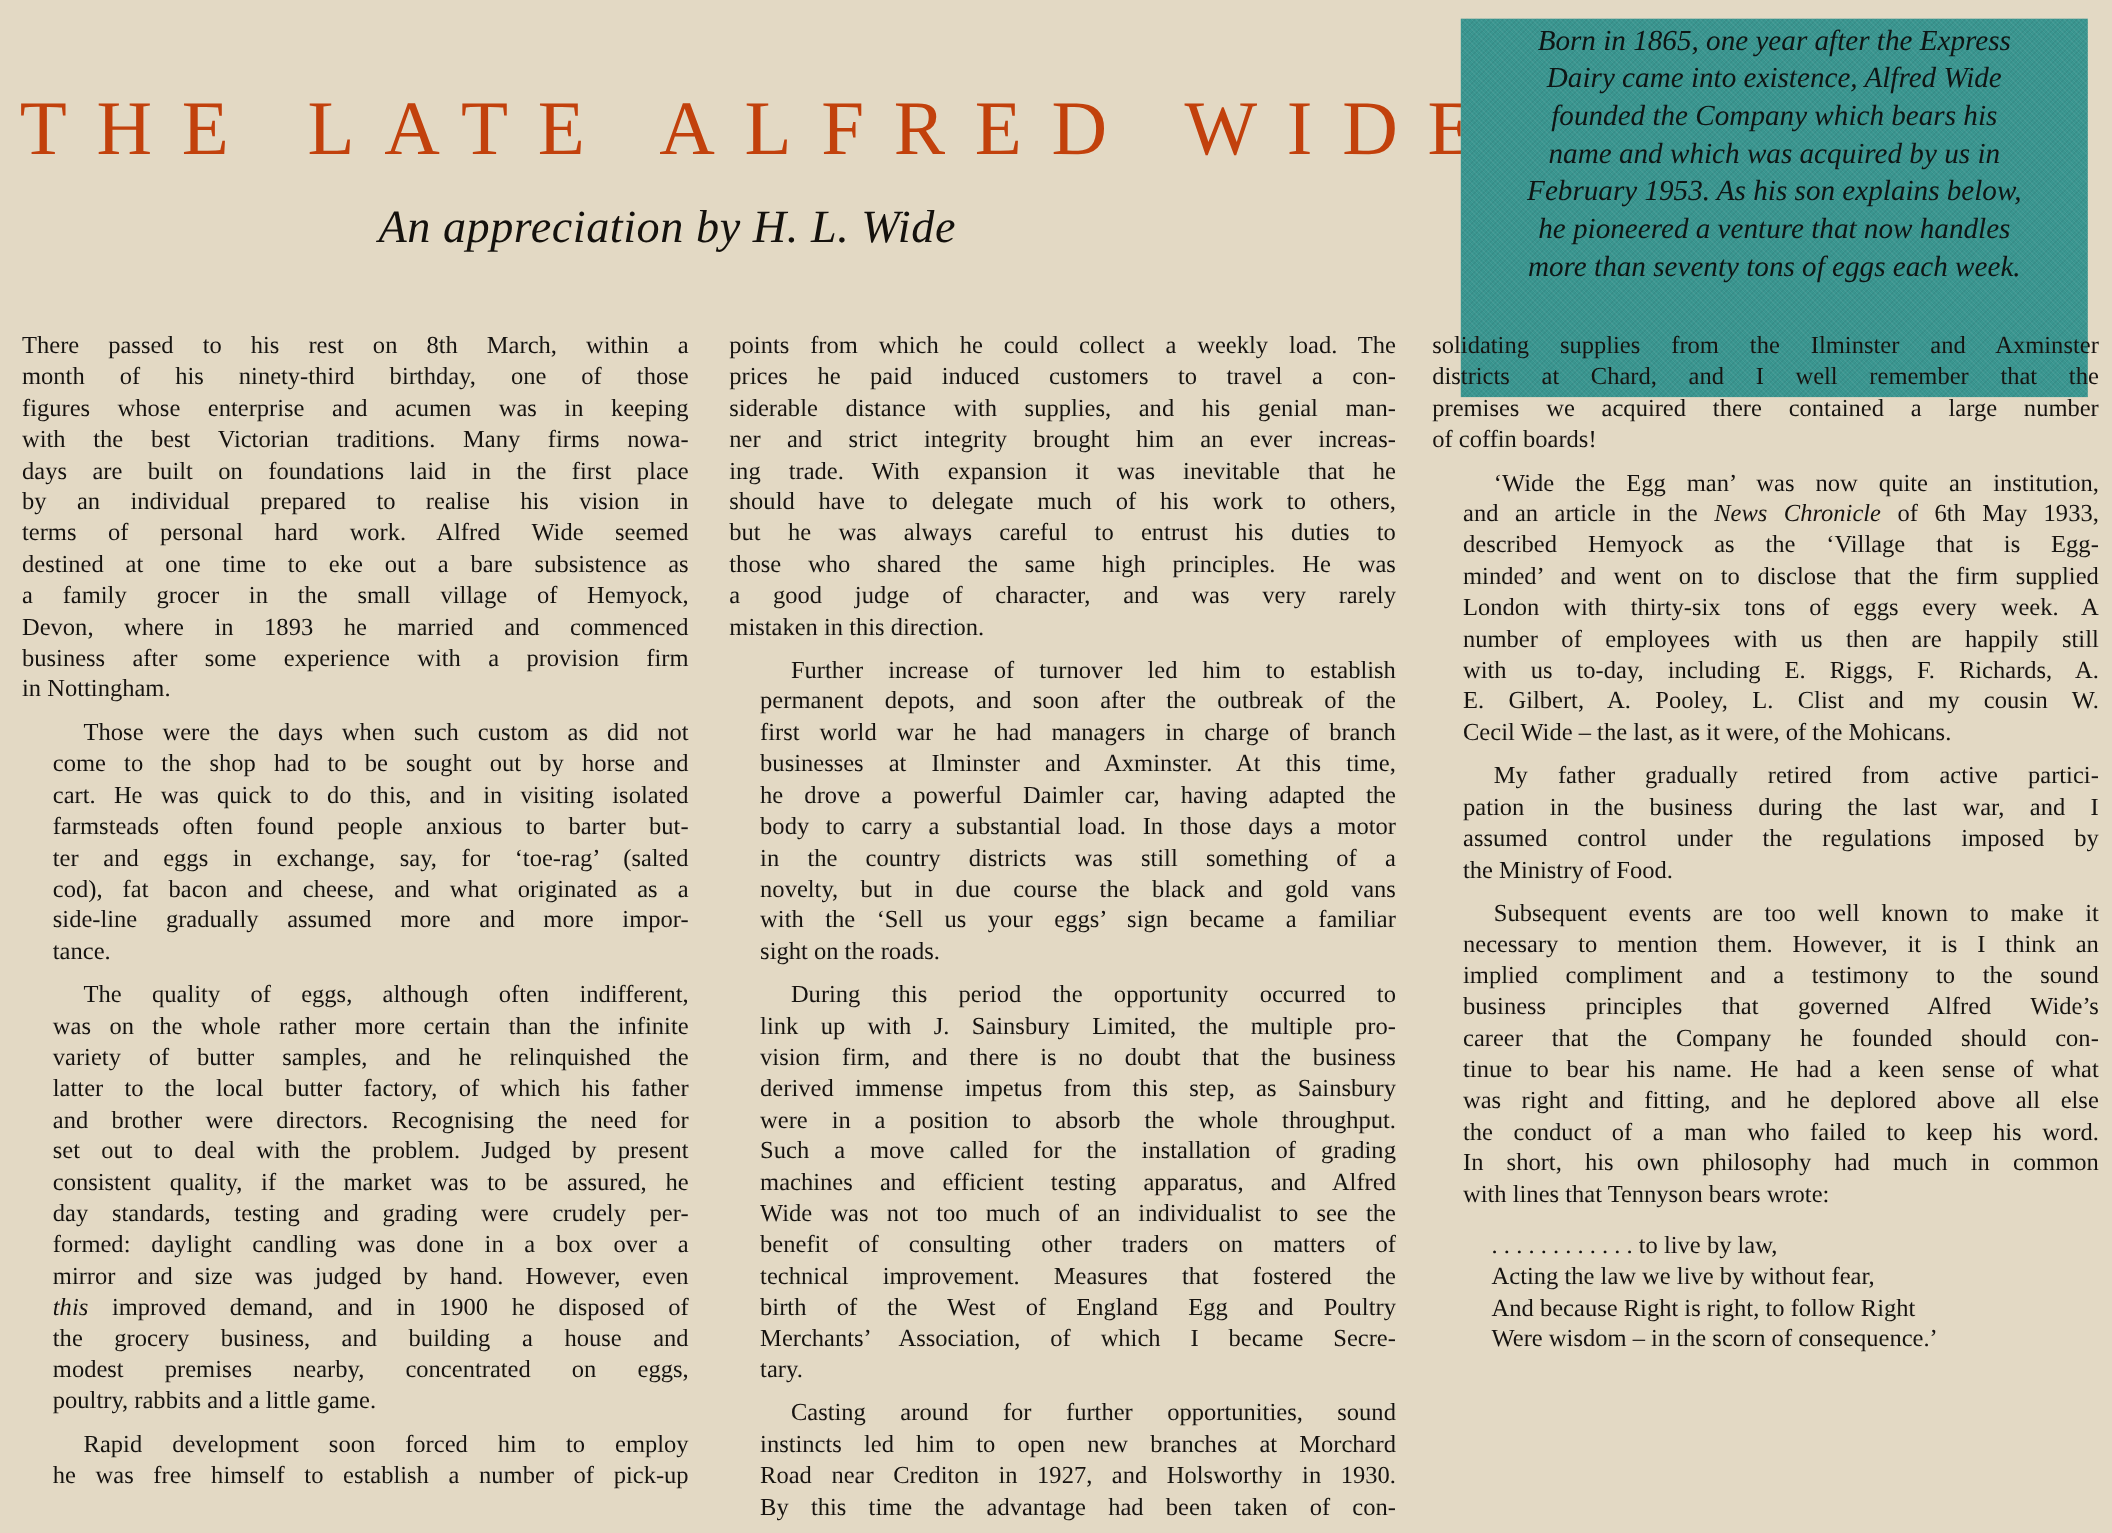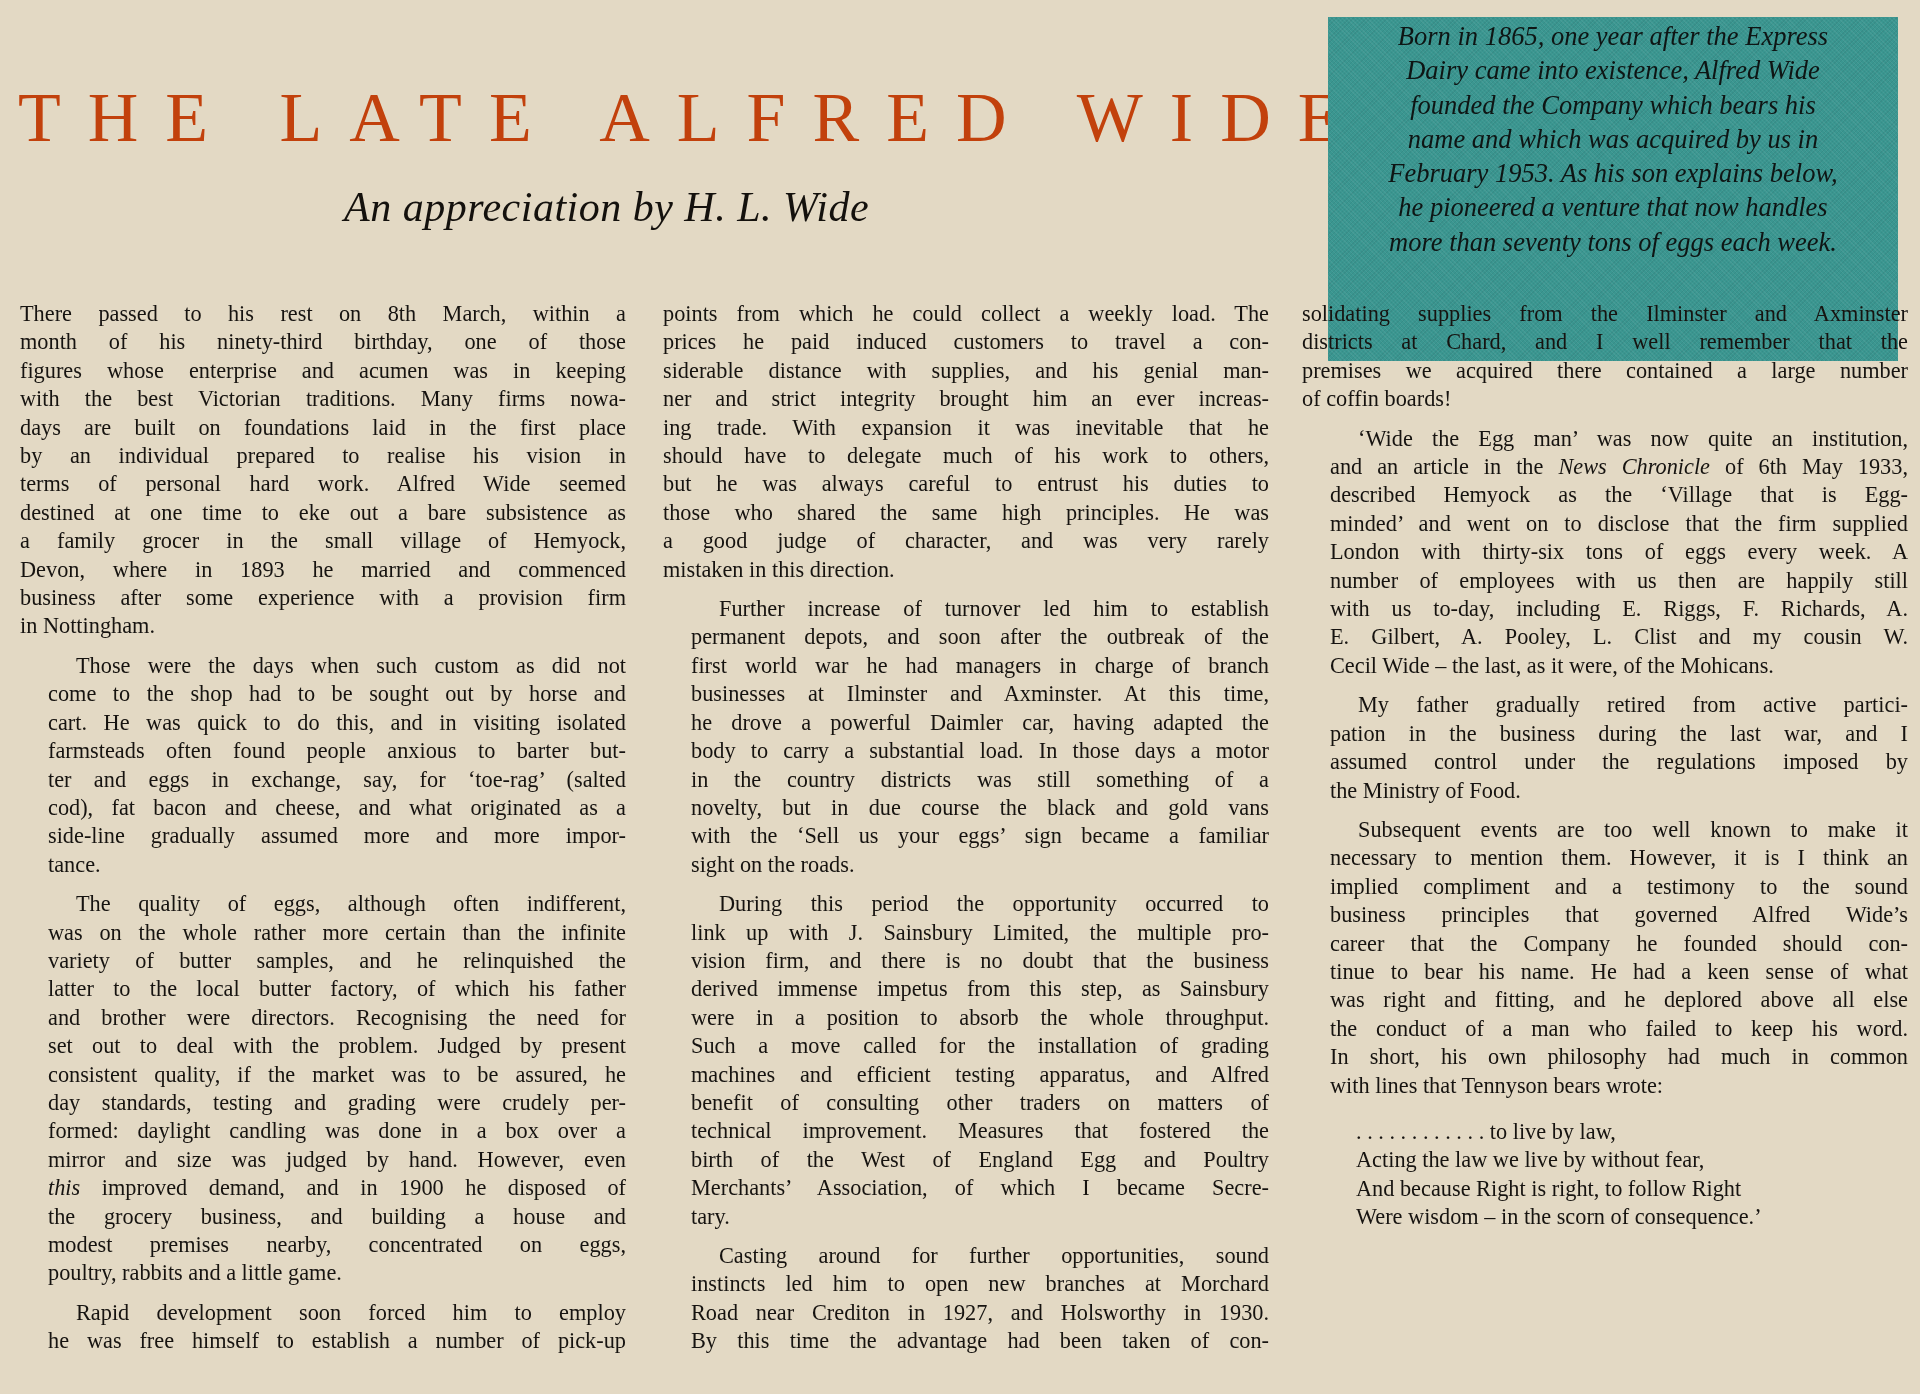--- a/index.html
+++ b/index.html
@@ -188,20 +188,21 @@
         <span class="line last">sight on the roads.</span>
       </p>
       <p>
         <span class="line indent">During this period the opportunity occurred to</span>
         <span class="line">link up with J. Sainsbury Limited, the multiple pro-</span>
         <span class="line">vision firm, and there is no doubt that the business</span>
         <span class="line">derived immense impetus from this step, as Sainsbury</span>
         <span class="line">were in a position to absorb the whole throughput.</span>
         <span class="line">Such a move called for the installation of grading</span>
         <span class="line">machines and efficient testing apparatus, and Alfred</span>
+        <span class="line">Wide was not too much of an individualist to see the</span>
         <span class="line">benefit of consulting other traders on matters of</span>
         <span class="line">technical improvement. Measures that fostered the</span>
         <span class="line">birth of the West of England Egg and Poultry</span>
         <span class="line">Merchants’ Association, of which I became Secre-</span>
         <span class="line last">tary.</span>
       </p>
       <p>
         <span class="line indent">Casting around for further opportunities, sound</span>
         <span class="line">instincts led him to open new branches at Morchard</span>
         <span class="line">Road near Crediton in 1927, and Holsworthy in 1930.</span>

